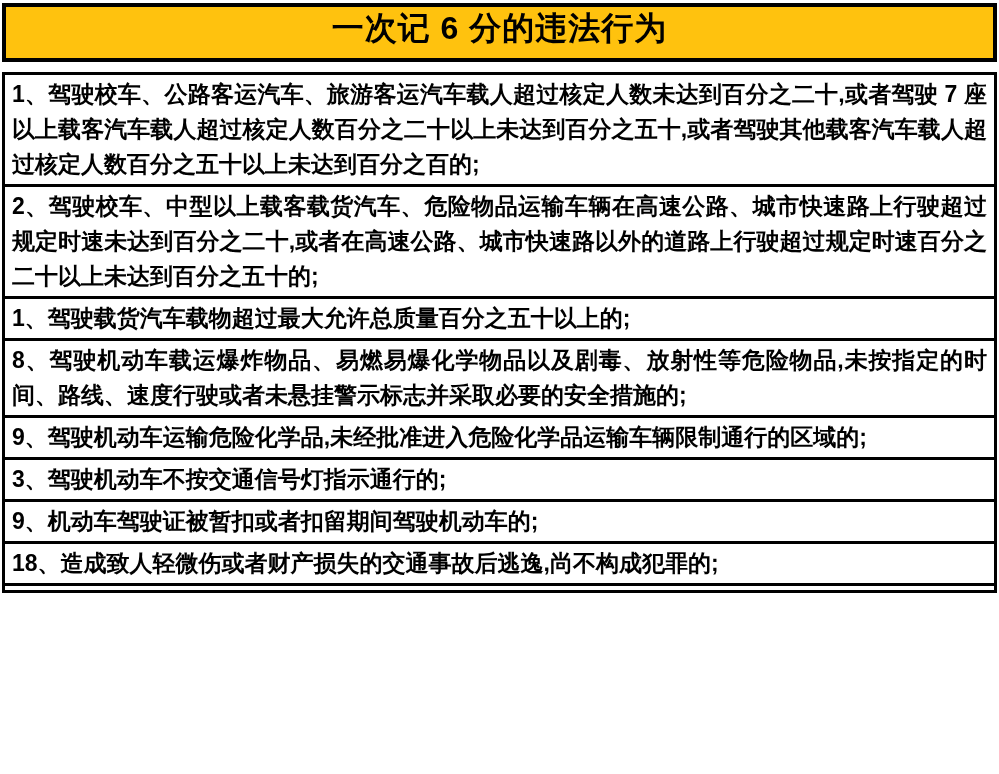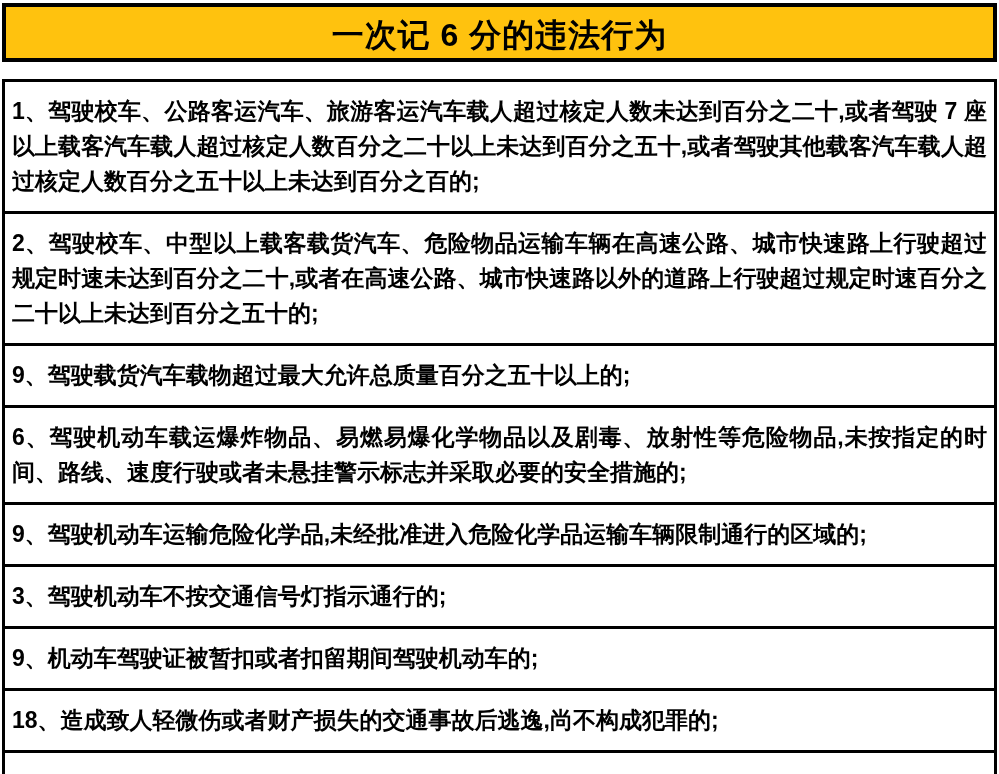--- a/index.html
+++ b/index.html
@@ -14,58 +14,58 @@
     height: 774px;
     padding: 3px 2px;
     background: #ffffff;
     overflow: hidden;
   }
   .title-bar {
     border: 4px solid #000000;
     background: #FFC20E;
     height: 59px;
     display: flex;
-    align-items: flex-end;
+    align-items: flex-start;
     justify-content: center;
-    margin-bottom: 17px;
+    margin-bottom: 10px;
   }
   .title-bar span {
     font-size: 32px;
     font-weight: 700;
     color: #000000;
     letter-spacing: 1px;
     white-space: nowrap;
   }
   .table {
     border: 3px solid #000000;
   }
   .row {
     border-bottom: 3px solid #000000;
-    padding: 12px 7px;
+    padding: 2px 7px;
     font-size: 23px;
     font-weight: 700;
     color: #000000;
     line-height: 35px;
     text-align: justify;
   }
   .row:last-child {
     border-bottom: none;
   }
 </style>
 </head>
 <body>
 
 <div class="page">
   <div class="title-bar" style="background: rgb(255, 194, 14);">
     <span>一次记 6 分的违法行为</span>
   </div>
   <div class="table">
     <div class="row"><span>1、驾驶校车、公路客运汽车、旅游客运汽车载人超过核定人数未达到百分之二十,或者驾驶 7 座以上载客汽车载人超过核定人数百分之二十以上未达到百分之五十,或者驾驶其他载客汽车载人超过核定人数百分之五十以上未达到百分之百的;</span></div>
     <div class="row"><span>2、驾驶校车、中型以上载客载货汽车、危险物品运输车辆在高速公路、城市快速路上行驶超过规定时速未达到百分之二十,或者在高速公路、城市快速路以外的道路上行驶超过规定时速百分之二十以上未达到百分之五十的;</span></div>
-    <div class="row"><span>9、驾驶载货汽车载物超过最大允许总质量百分之五十以上的;</span></div>
-    <div class="row"><span>6、驾驶机动车载运爆炸物品、易燃易爆化学物品以及剧毒、放射性等危险物品,未按指定的时间、路线、速度行驶或者未悬挂警示标志并采取必要的安全措施的;</span></div>
+    <div class="row"><span>1、驾驶载货汽车载物超过最大允许总质量百分之五十以上的;</span></div>
+    <div class="row"><span>8、驾驶机动车载运爆炸物品、易燃易爆化学物品以及剧毒、放射性等危险物品,未按指定的时间、路线、速度行驶或者未悬挂警示标志并采取必要的安全措施的;</span></div>
     <div class="row"><span>9、驾驶机动车运输危险化学品,未经批准进入危险化学品运输车辆限制通行的区域的;</span></div>
     <div class="row"><span>3、驾驶机动车不按交通信号灯指示通行的;</span></div>
     <div class="row"><span>9、机动车驾驶证被暂扣或者扣留期间驾驶机动车的;</span></div>
     <div class="row"><span>18、造成致人轻微伤或者财产损失的交通事故后逃逸,尚不构成犯罪的;</span></div>
     <div class="row"></div>
   </div>
 </div>
 
 </body></html>

